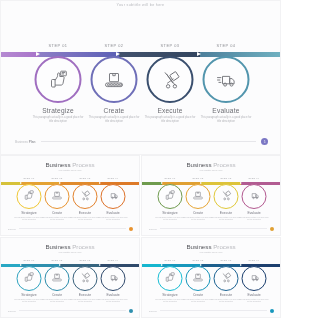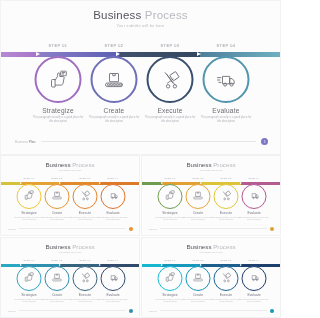--- a/index.html
+++ b/index.html
@@ -249,24 +249,20 @@
   .th-hf-rule{flex:1;height:1px;background:#ebebef;}
   .th-hf-dot{width:4px;height:4px;border-radius:50%;}
 </style>
 </head>
 <body>
 
 <div class="page">
 
   <div class="hero">
 
-    <div class="hero-title">
-      <span class="t-strong">Business</span>
-      <span class="t-light">Process</span>
-    </div>
     <div class="hero-sub">Your subtitle will be here</div>
 
     <div class="steplabels">
       <div class="steplabel" style="left:57px;">STEP 01</div>
       <div class="steplabel" style="left:113px;">STEP 02</div>
       <div class="steplabel" style="left:169px;">STEP 03</div>
       <div class="steplabel" style="left:225px;">STEP 04</div>
     </div>
 
     <div class="timeline">

